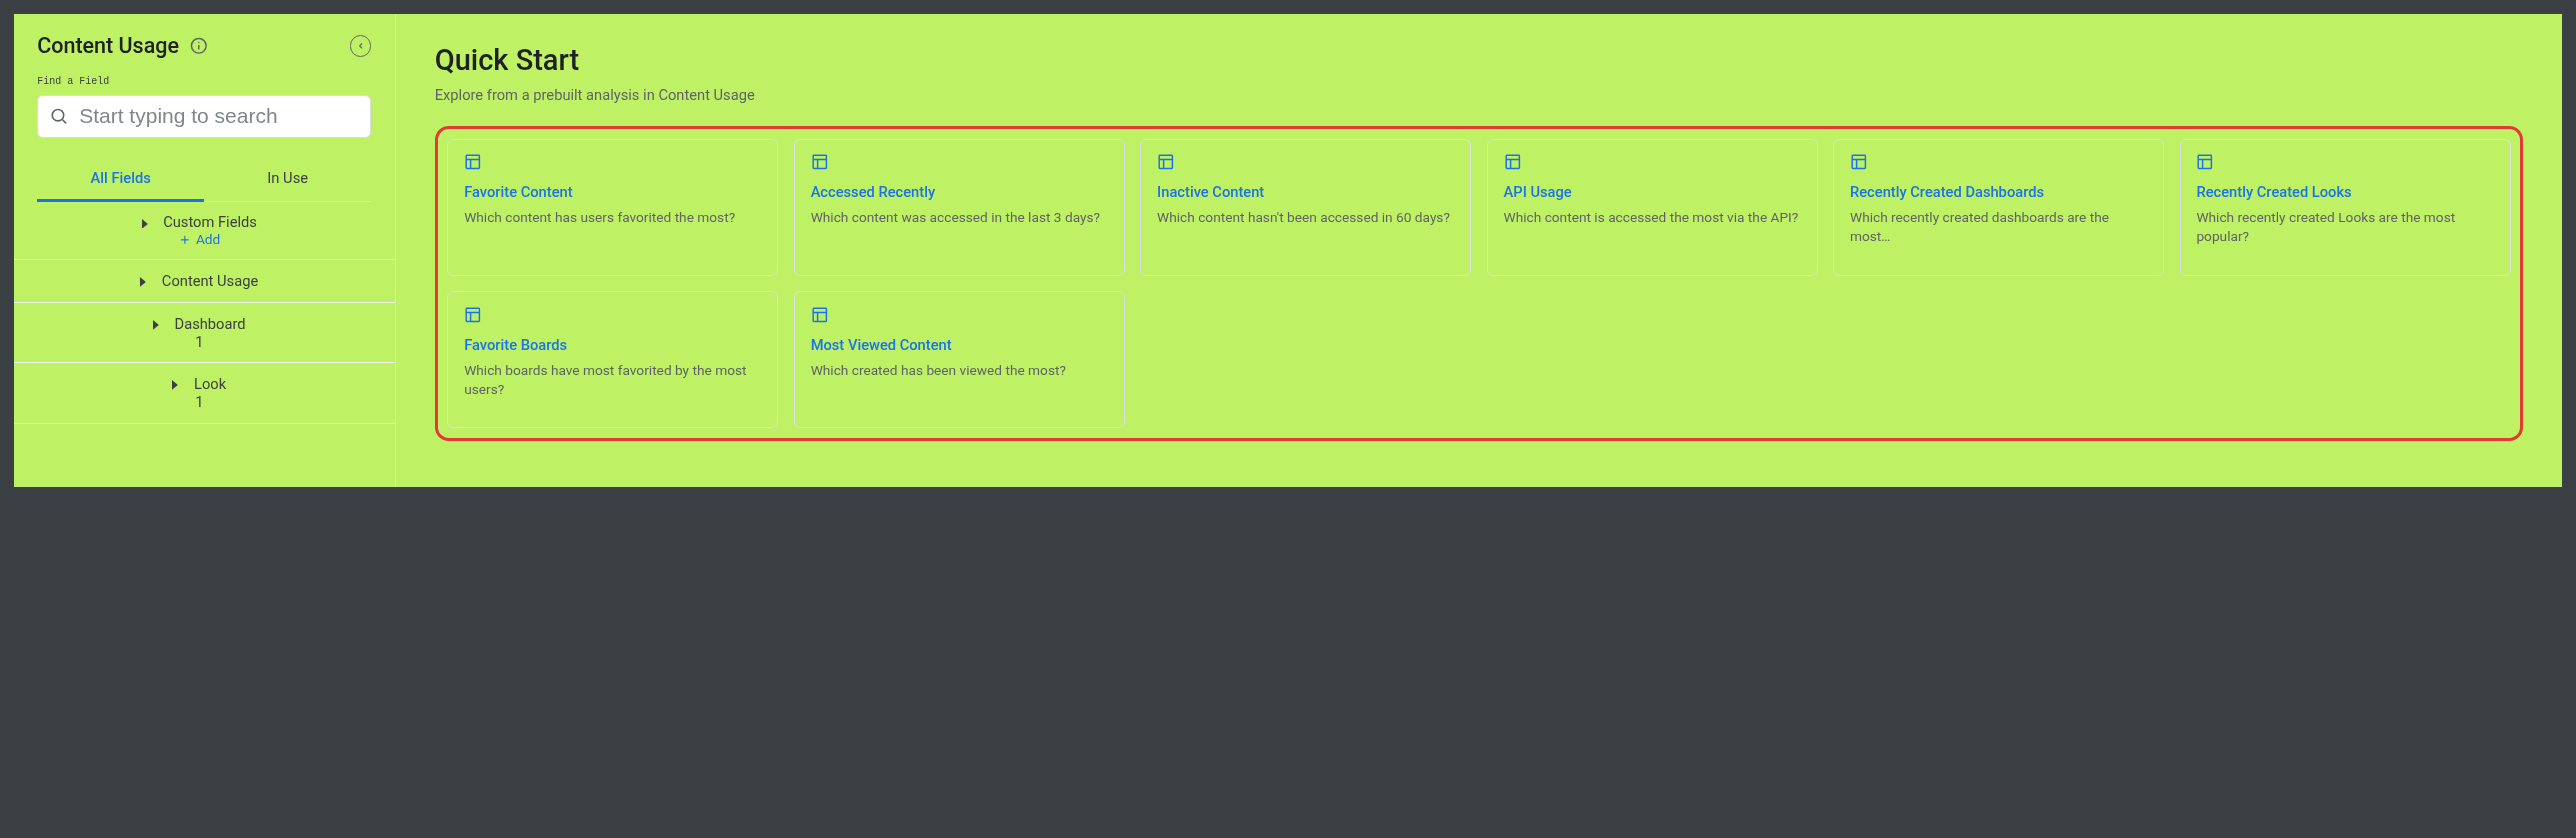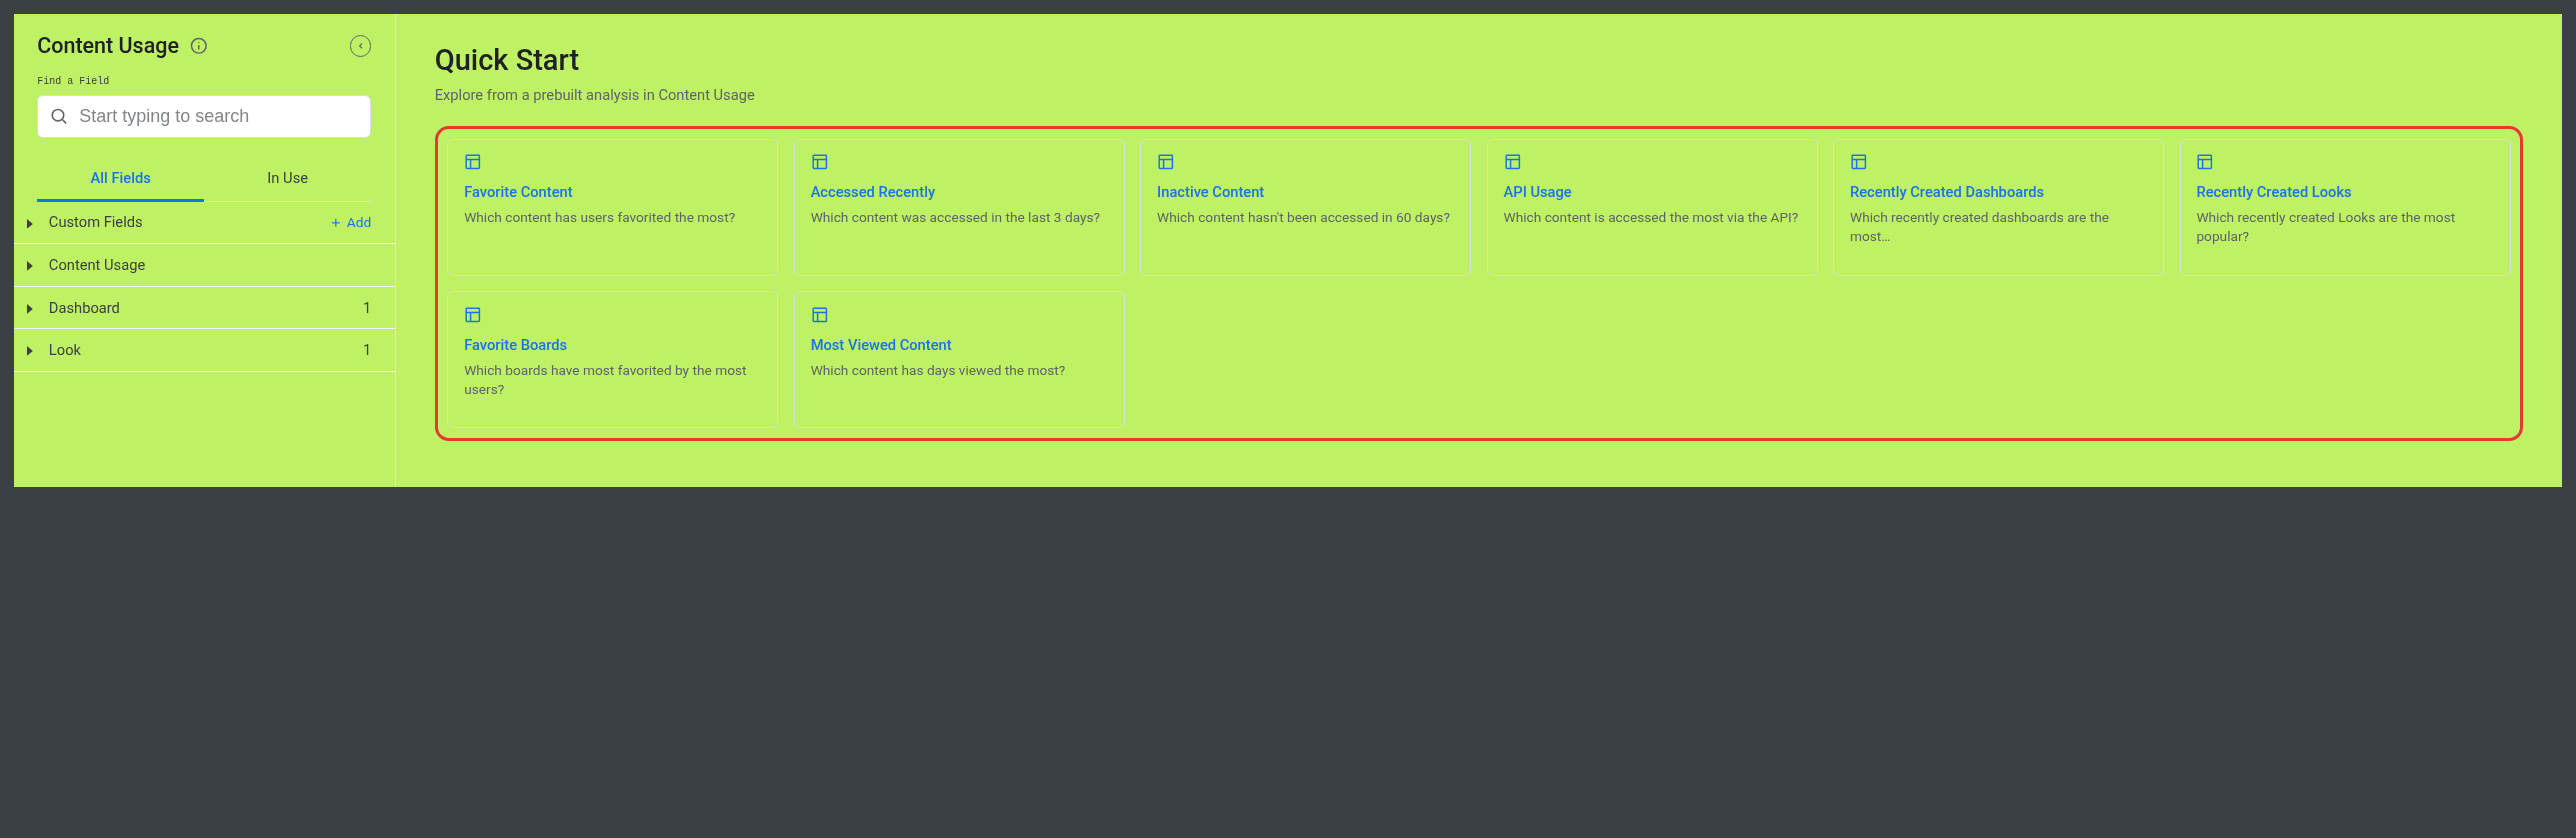--- a/index.html
+++ b/index.html
@@ -72,21 +72,21 @@
     top: 50%;
     transform: translateY(-50%);
     color: #5f6368;
   }
   .search-input {
     width: 100%;
     height: 43px;
     border: 1px solid #dadce0;
     border-radius: 5.9px;
     padding: 0 11.8px 0 41px;
-    font-size: 18px;
+    font-size: 21px;
     color: #202124;
   }
   .search-input::placeholder { color: #80868b; }
   .tabs {
     display: flex;
     border-bottom: 1px solid #e0e0e0;
   }
   .tab {
     flex: 1;
     text-align: center;
@@ -113,20 +113,21 @@
   }
   .field-row {
     display: flex;
     align-items: center;
     justify-content: space-between;
     padding: 11.8px 23.5px 11.8px 13.7px;
     border-bottom: 1px solid #f1f1f1;
     cursor: pointer;
     font-size: 14.7px;
     color: #3c4043;
+    flex-direction: column;
   }
   .field-row .left {
     display: flex;
     align-items: center;
     gap: 13.7px;
   }
   .caret {
     width: 7.8px;
     height: 7.8px;
     display: inline-block;
@@ -357,19 +358,19 @@
             <div class="card-title">Favorite Boards</div>
             <div class="card-desc">Which boards have most favorited by the most users?</div>
           </div>
           <div class="card">
             <div class="card-icon"><svg width="17.6" height="17.6" viewBox="0 0 24 24" fill="none" stroke="currentColor" stroke-width="2">
                 <rect x="3" y="3" width="18" height="18" rx="1"></rect>
                 <line x1="3" y1="9" x2="21" y2="9"></line>
                 <line x1="9" y1="9" x2="9" y2="21"></line>
               </svg></div>
             <div class="card-title">Most Viewed Content</div>
-            <div class="card-desc">Which content has days viewed the most?</div>
+            <div class="card-desc">Which created has been viewed the most?</div>
           </div>
         </div>
     </div>
   </main>
 </div>
 
 
 </body></html>

